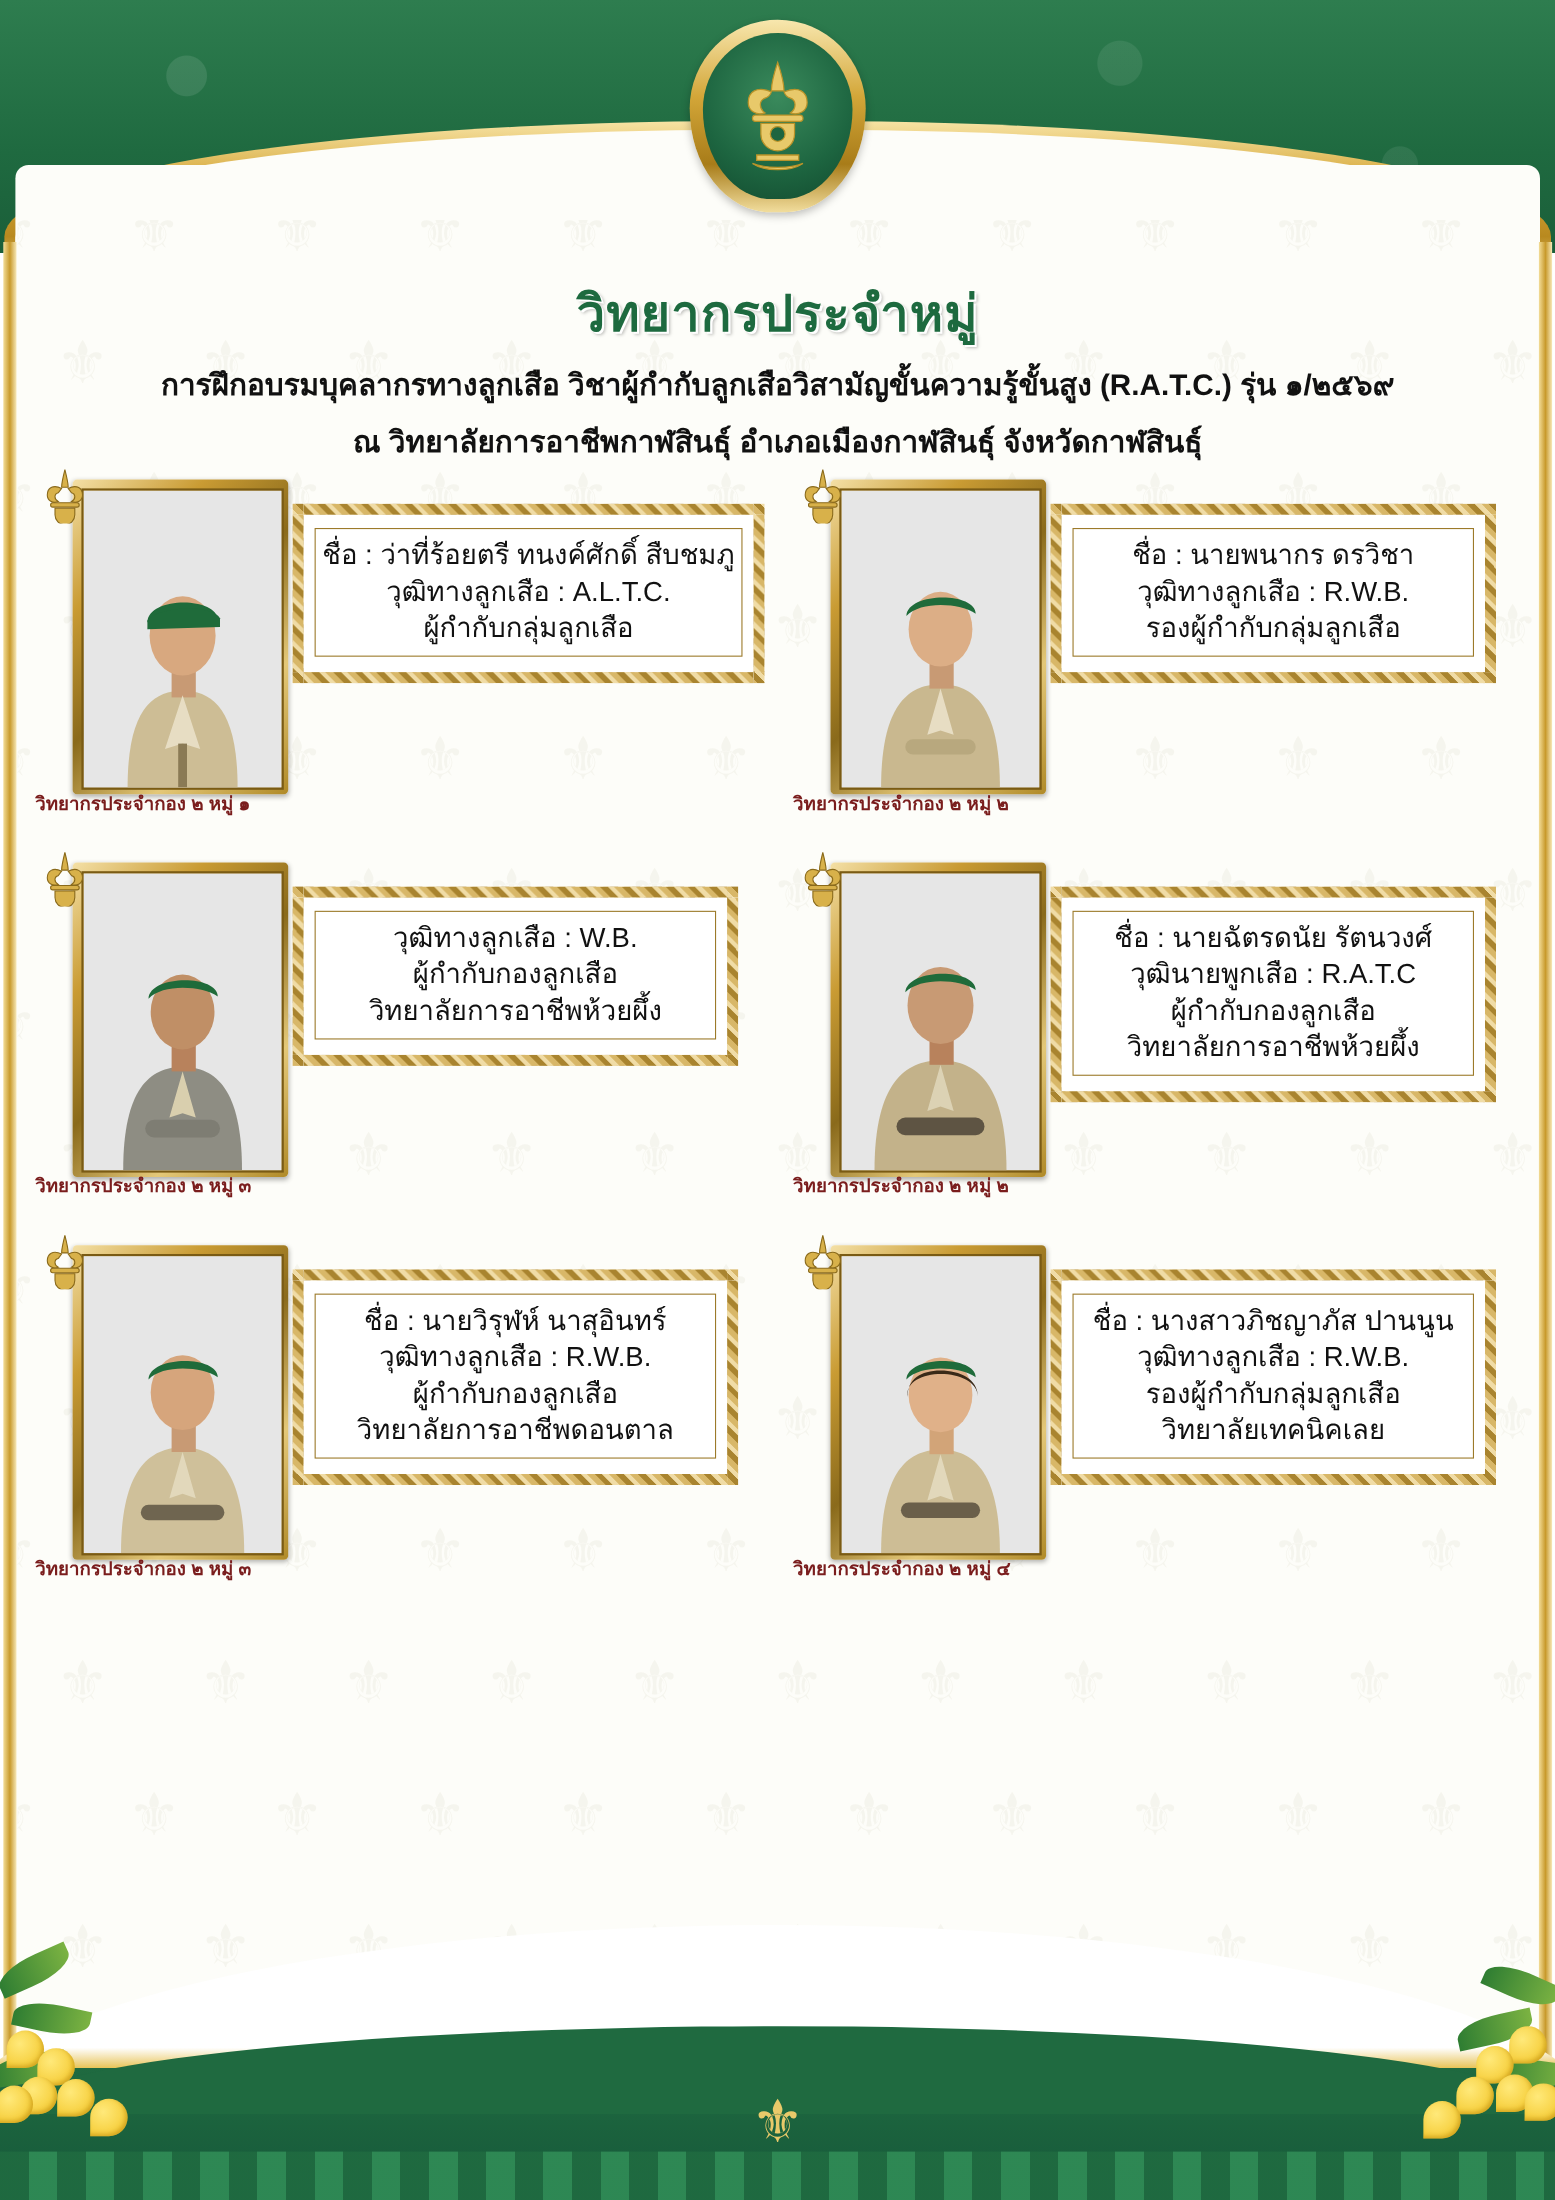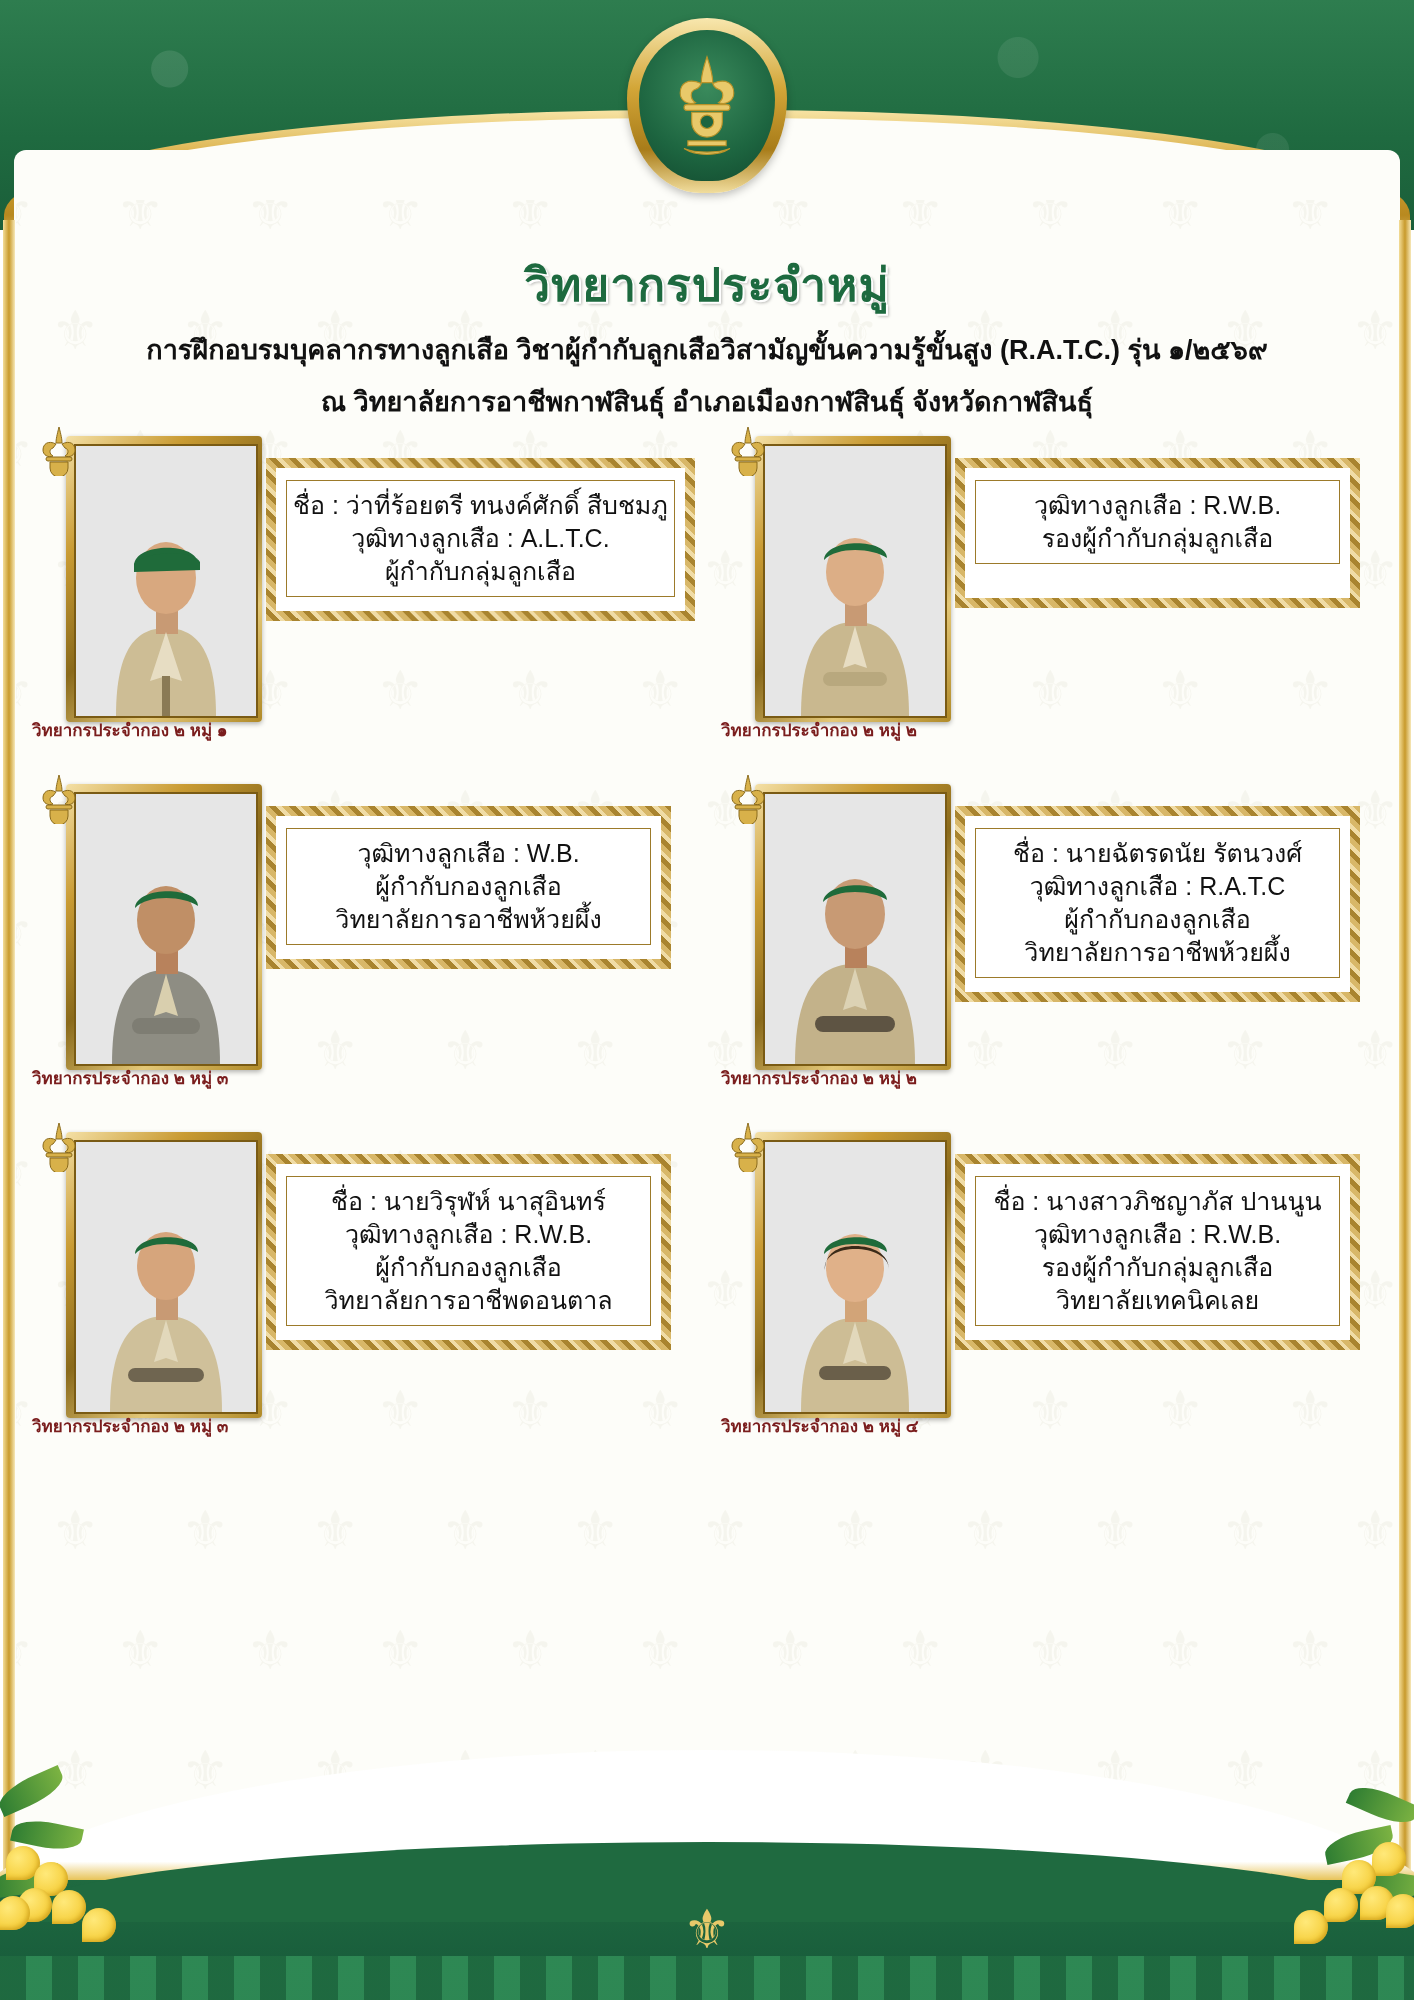--- a/index.html
+++ b/index.html
@@ -568,20 +568,21 @@
                 <rect x="58" y="226" width="64" height="14" rx="7" fill="#b8a87e"></rect>
                 <path d="M90 180 L78 222 L90 218 L102 222 Z" fill="#e7ddc3"></path>
               </svg>
             </div>
           </div>
           <div class="photo-caption">วิทยากรประจำกอง ๒ หมู่ ๒</div>
         </div>
         <div class="info-col">
           <div class="rope-box">
             <div class="rope-inner">
+              <div class="line l1">ชื่อ : นายพนากร ดรวิชา</div>
               <div class="line l2">วุฒิทางลูกเสือ  : R.W.B.</div>
               <div class="line l3">รองผู้กำกับกลุ่มลูกเสือ</div>
             </div>
           </div>
         </div>
       </div>
     </div>
 
     <div class="row">
 
@@ -649,21 +650,21 @@
                 <path d="M90 174 L78 216 L90 212 L102 216 Z" fill="#dcd2b4"></path>
               </svg>
             </div>
           </div>
           <div class="photo-caption">วิทยากรประจำกอง ๒ หมู่ ๒</div>
         </div>
         <div class="info-col">
           <div class="rope-box">
             <div class="rope-inner">
               <div class="line l1">ชื่อ : นายฉัตรดนัย รัตนวงศ์</div>
-              <div class="line l2">วุฒิทางลูกเสือ  : R.A.T.C</div>
+              <div class="line l2">วุฒินายพูกเสือ  : R.A.T.C</div>
               <div class="line l3">ผู้กำกับกองลูกเสือ</div>
               <div class="line l4">วิทยาลัยการอาชีพห้วยผึ้ง</div>
             </div>
           </div>
         </div>
       </div>
     </div>
 
     <div class="row">
 

